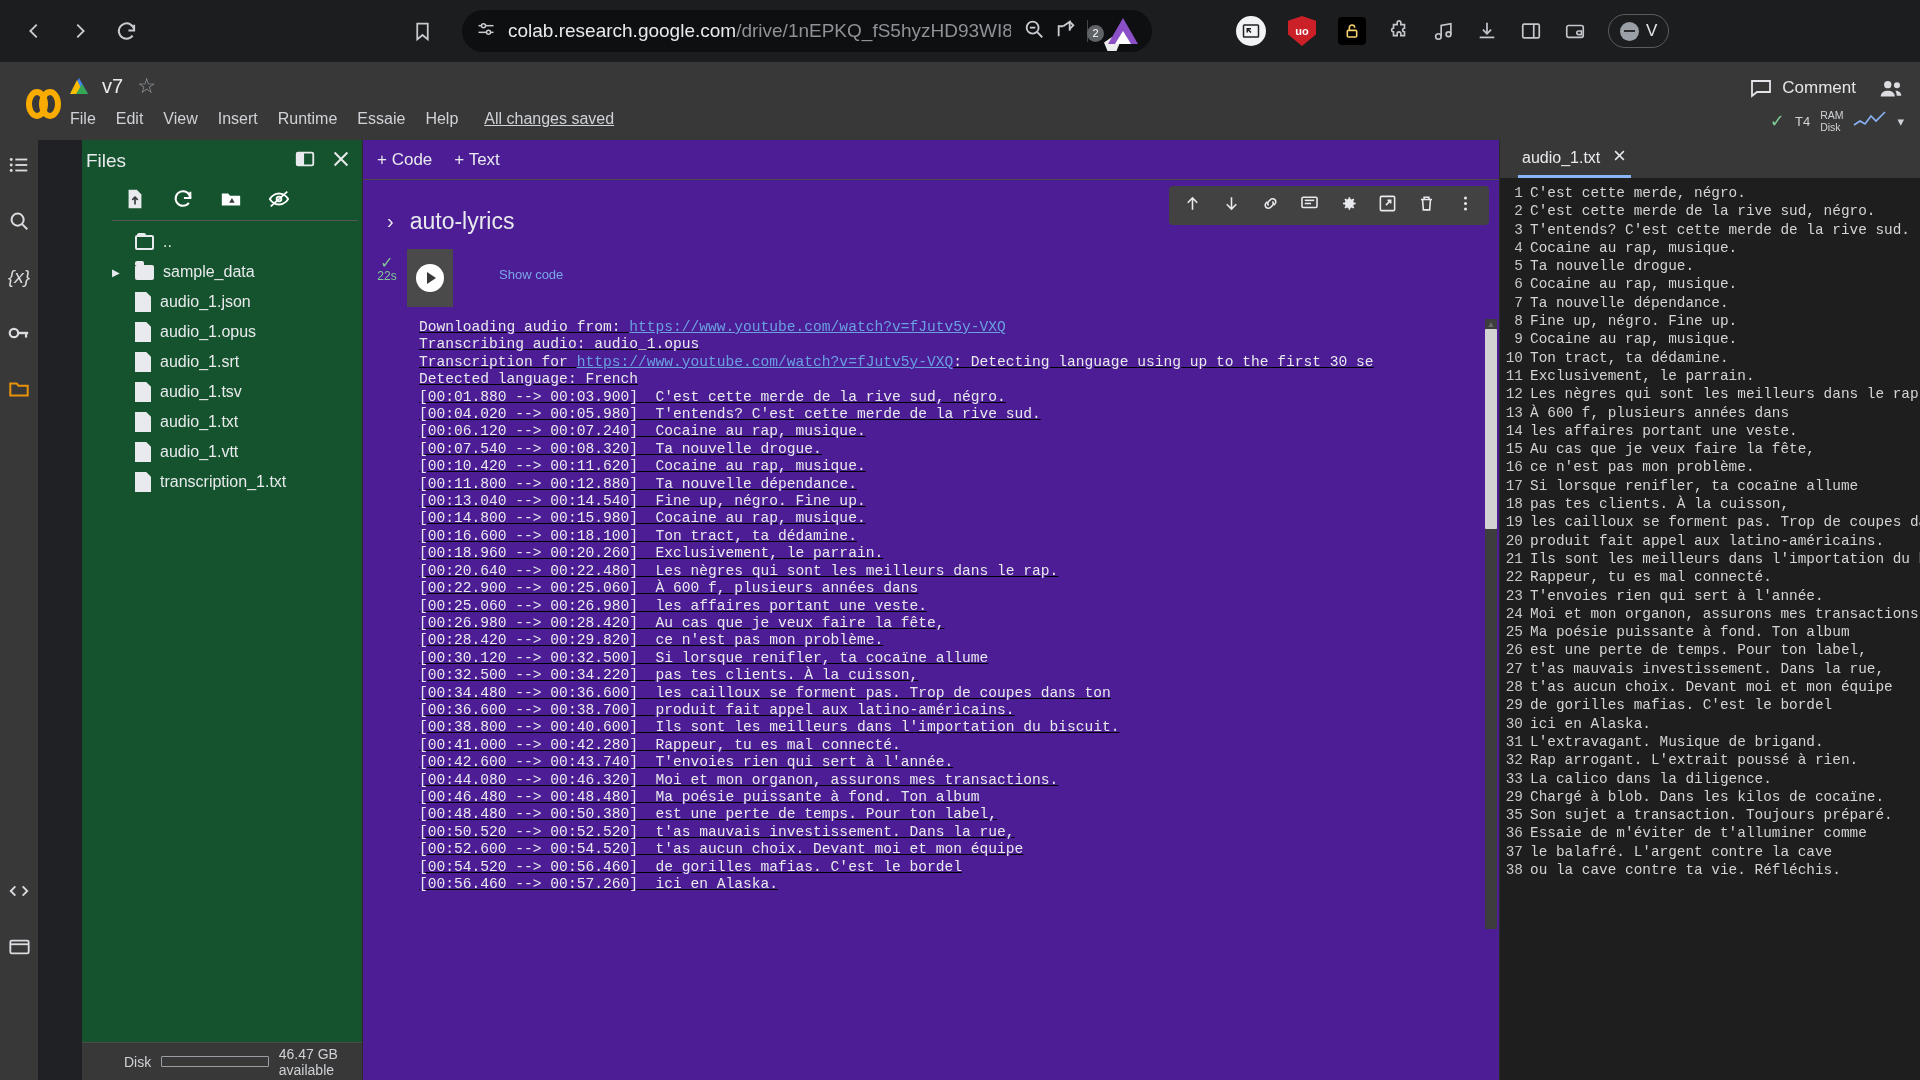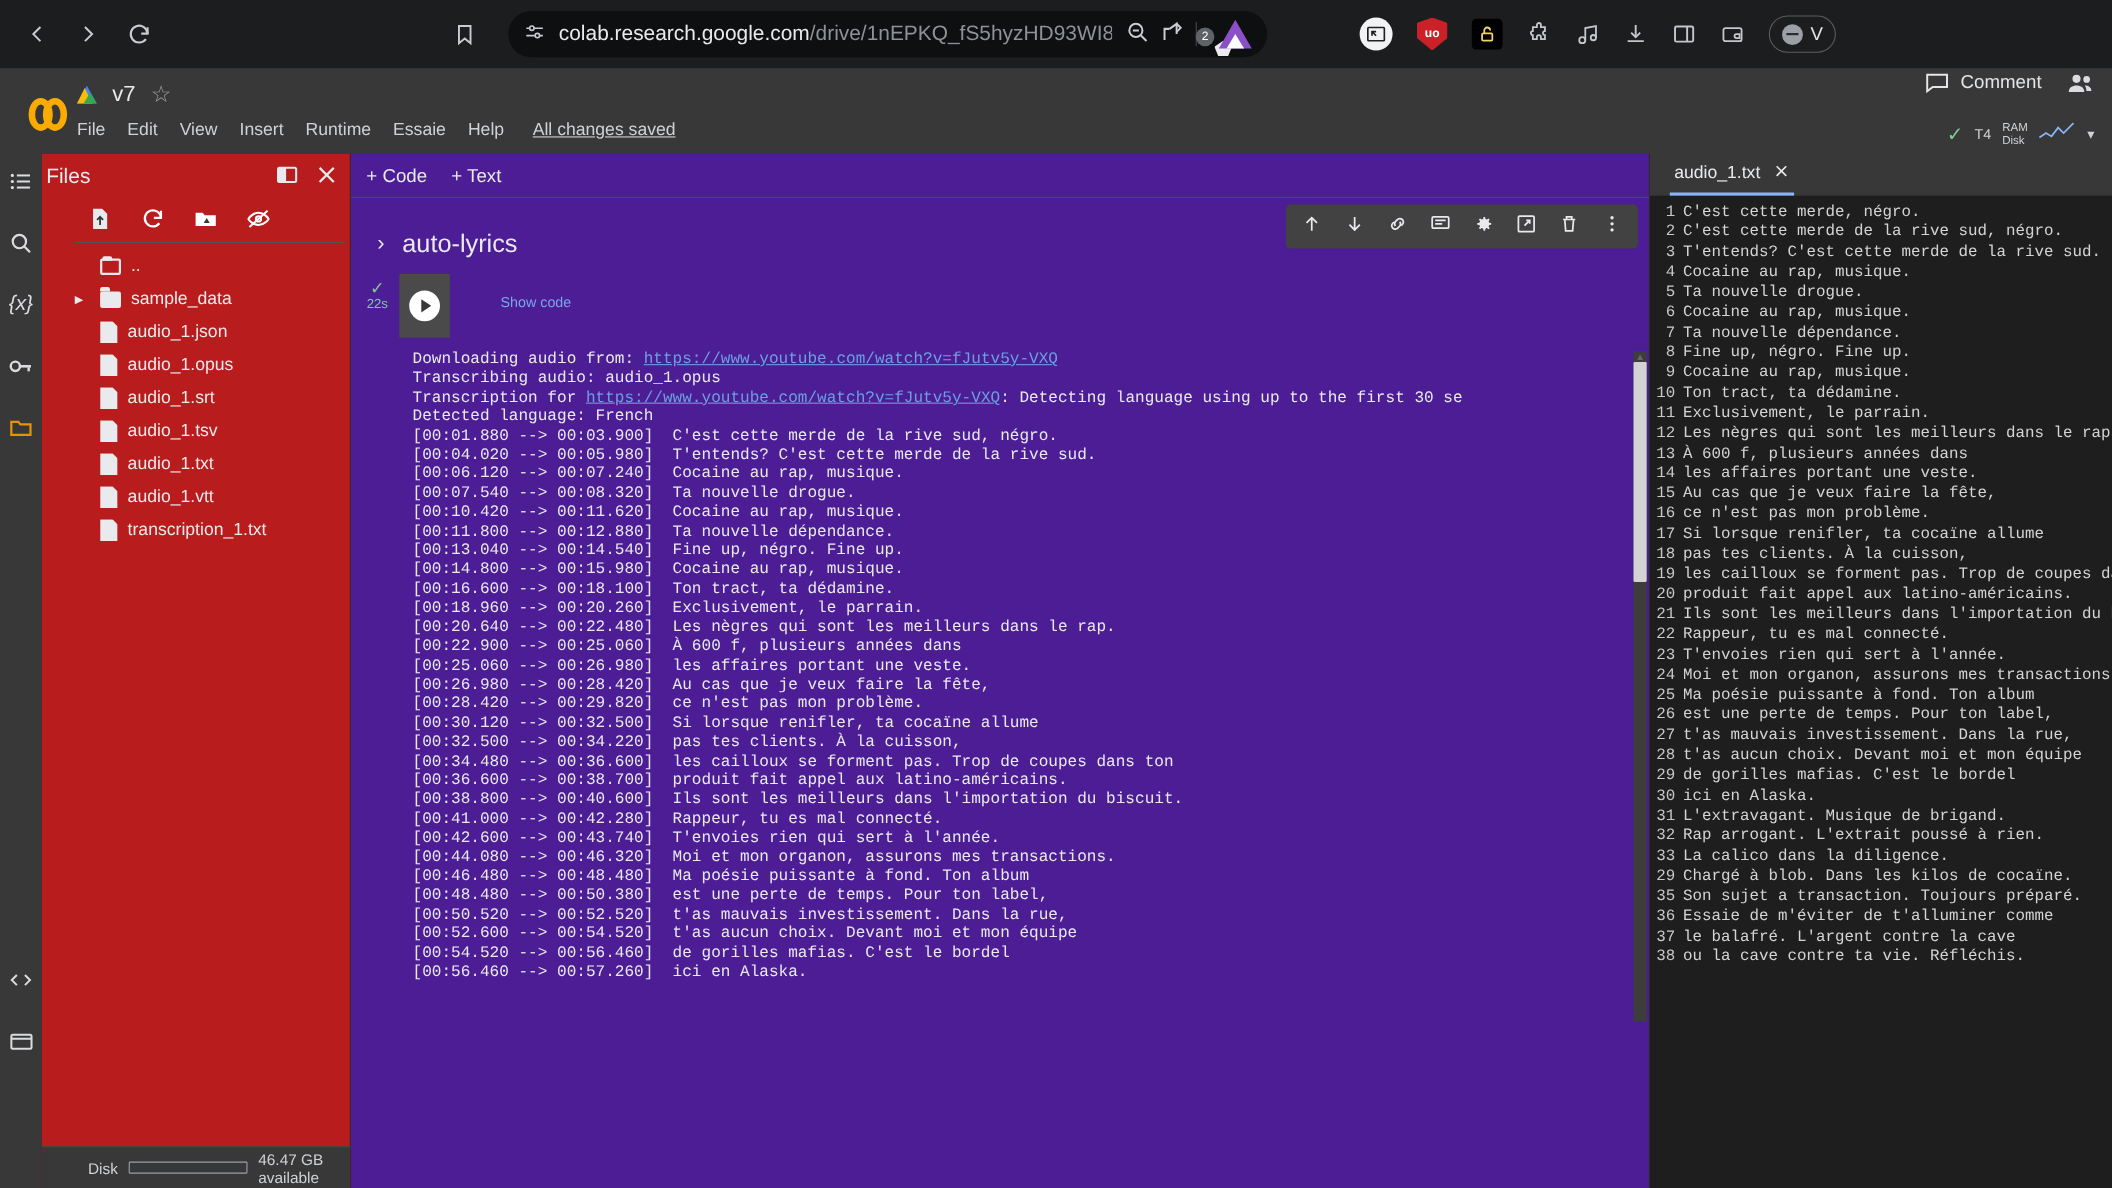--- a/index.html
+++ b/index.html
@@ -2,21 +2,21 @@
 <html><head>
 <meta charset="utf-8">
 <style>
   * { box-sizing: border-box; margin: 0; padding: 0; }
   html, body {
     width: 1920px; height: 1080px;
     background: #202124;
     font-family: "Liberation Sans", sans-serif;
     overflow: hidden;
   }
-  .mono { font-family: "Liberation Mono", monospace; }
+  .mono { font-family: "Liberation Mono", monospace; text-decoration: underline; }
 
   
   #browser-chrome {
     height: 62px; background: #1c1d1f;
     display: flex; align-items: center; padding: 0 14px; gap: 6px;
     position: relative;
   }
   .nav-btn {
     width: 40px; height: 40px; display: flex; align-items: center; justify-content: center;
     border-radius: 50%; color: #c8cbd0; flex: 0 0 auto;
@@ -79,37 +79,37 @@
   .drive-tri::before{content:'';position:absolute;left:-9px;top:2px;border-left:7px solid transparent;
      border-right:7px solid transparent;border-bottom:14px solid #fbbc04;}
   .drive-tri::after{content:'';position:absolute;left:-3px;top:6px;border-left:6px solid transparent;
      border-right:6px solid transparent;border-bottom:10px solid #34a853;}
   #nb-title { color: #e8eaed; font-size: 20px; }
   .star { color: #9aa0a6; font-size: 21px; }
   .menu-row { display: flex; gap: 20px; margin-top: 8px; align-items: center; }
   .menu-item { color: #cfd2d6; font-size: 16px; }
   #saved-text { color: #cfd2d6; font-size: 16px; text-decoration: underline; margin-left: 6px;}
   .header-right { margin-left: auto; display: flex; align-items: flex-start;
-    gap: 22px; padding-top: 1px; color: #dadce0; }
+    gap: 22px; padding-top: 14px; color: #dadce0; }
   .comment-btn { display:flex; align-items:center; gap:9px; font-size: 17px; color:#e3e5e8; }
 
   
   #main { display: flex; height: 940px; }
 
   
   #icon-rail { width: 38px; background: #383838; display: flex; flex-direction: column;
     align-items: center; padding-top: 12px; gap: 30px; }
   .rail-ic { color: #dadce0; width: 26px; height: 26px; display:flex;
      align-items:center; justify-content:center; font-size: 20px; }
   .rail-ic.active { color: #e8920a; }
   .rail-bottom { margin-top: auto; display:flex; flex-direction:column; gap: 30px; padding-bottom: 120px; }
 
   
-  #files-panel { width: 281px; background: #b91c1c; border-right: 1px solid #2b2b2b;
-     display: flex; flex-direction: column; position: relative; }
+  #files-panel { width: 281px; background: #14532d; border-right: 1px solid #2b2b2b;
+     display: flex; flex-direction: column; position: relative; margin-left: 44px; }
   .files-head { display:flex; align-items:center; height: 42px; padding: 0 6px 0 4px; }
   .files-title { color: #e8eaed; font-size: 19px; }
   .files-head-actions { margin-left: auto; display:flex; gap: 14px; color: #e8eaed; padding-right: 4px;}
   .files-toolbar { display:flex; gap: 26px; padding: 6px 0 10px 42px; color: #fff; }
   .files-toolbar .ft { width: 22px; height: 22px; }
   .files-sep { height: 1px; background: #555; margin: 0 4px 6px 30px; }
   .file-row { display:flex; align-items:center; height: 30px; padding-left: 30px; gap: 9px;
      color: #e8eaed; font-size: 16px; }
   .file-row .caret { width: 14px; color:#e8eaed; font-size: 10px; }
   .folder-ic { width: 19px; height: 15px; background:#e8eaed;

